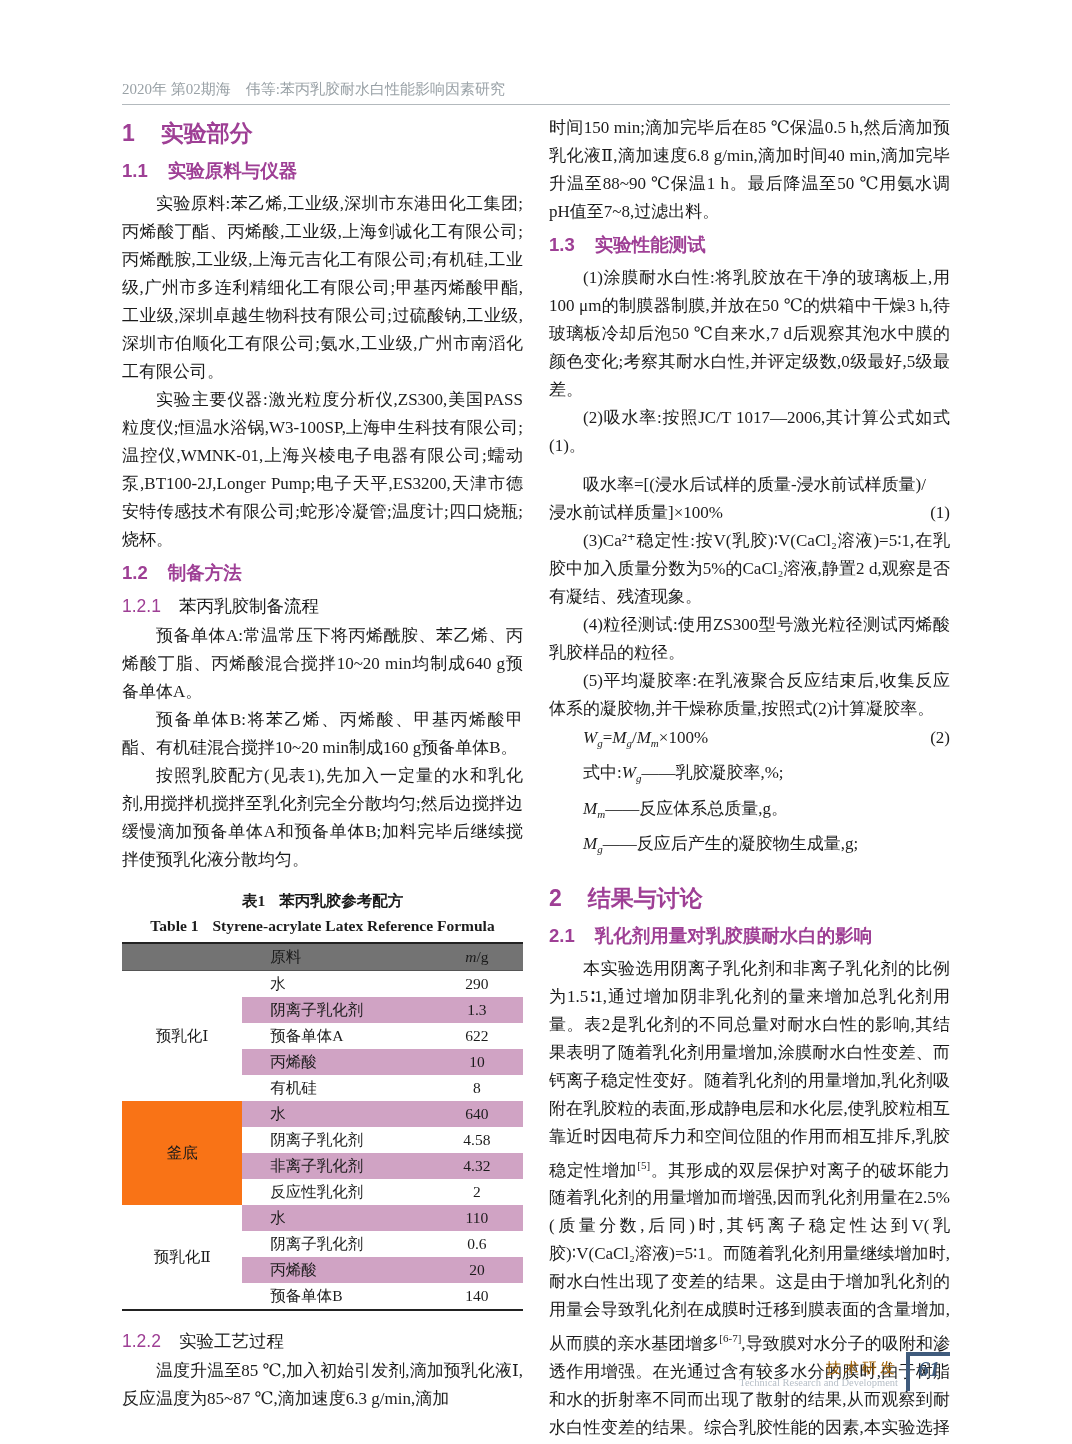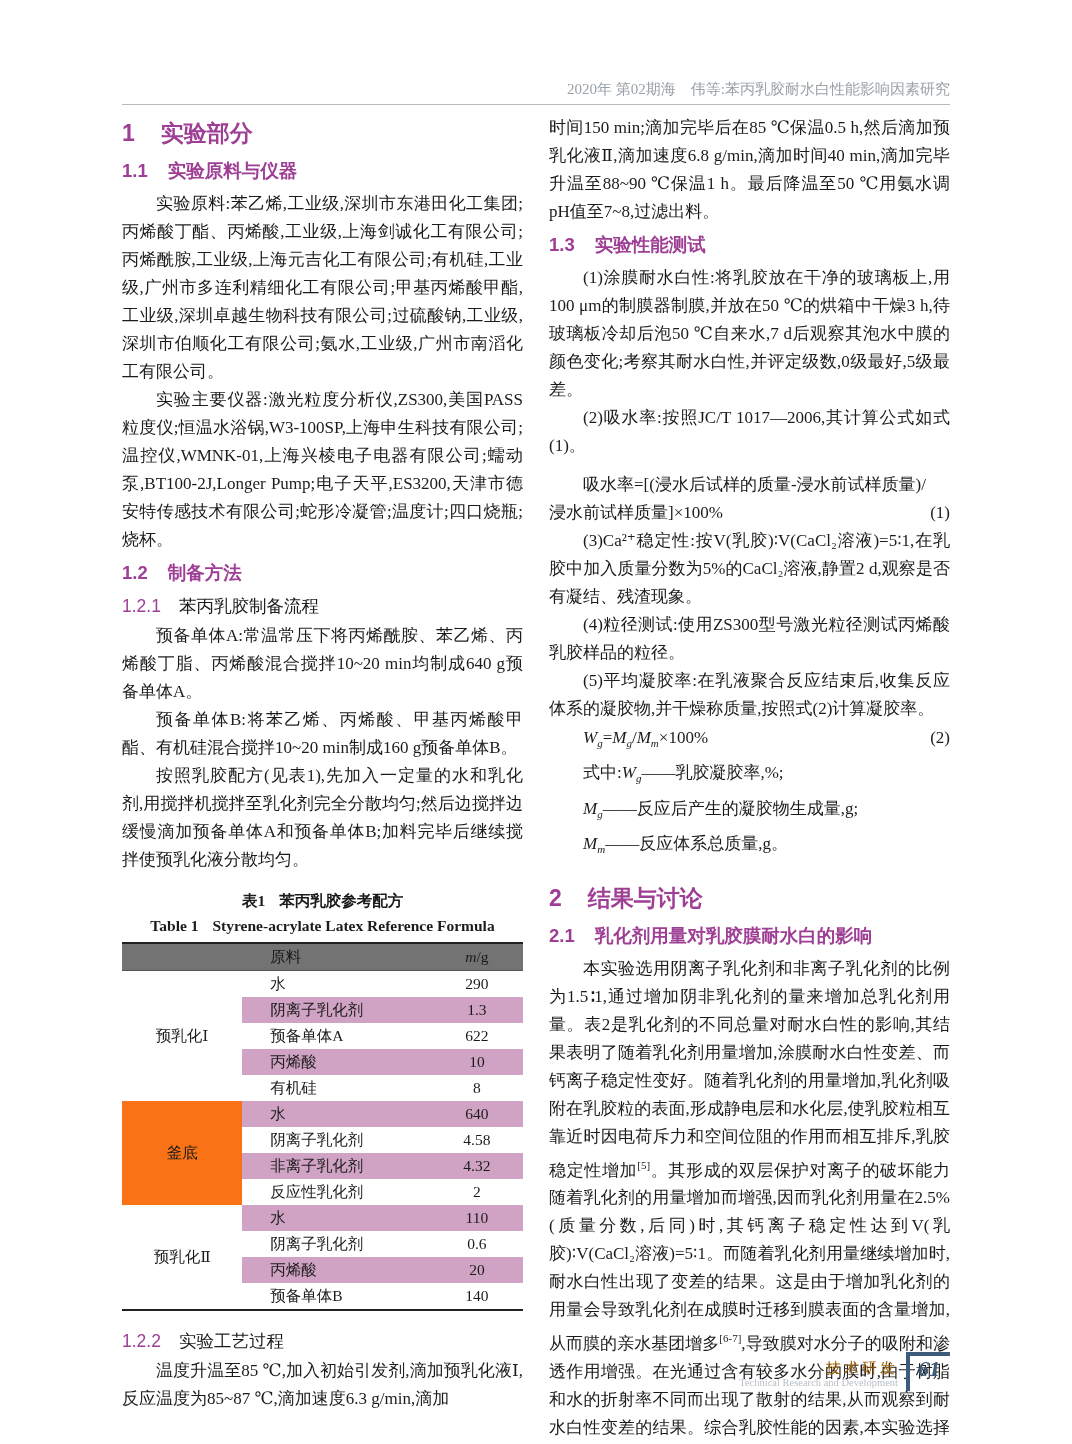--- a/index.html
+++ b/index.html
@@ -1,20 +1,20 @@
 <!DOCTYPE html>
 <html><head>
 <meta charset="utf-8">
 <style>
   html,body{margin:0;padding:0;background:#ffffff;}
   .page{position:relative;width:1072px;height:1444px;background:#ffffff;overflow:hidden;
         font-family:"Liberation Serif","DejaVu Serif",serif;color:#1b1b1b;}
   
   .runhead{position:absolute;left:122px;right:122px;top:80px;display:flex;
-           justify-content:flex-end;font-size:15px;color:#99a1a6;}
+           justify-content:flex-start;font-size:15px;color:#99a1a6;}
   .runhead-rule{position:absolute;left:122px;right:122px;top:104px;border-top:1px solid #b3b9bd;}
   
   .columns{position:absolute;left:122px;top:114px;width:828px;display:flex;gap:26px;}
   .col{width:401px;}
   p.body{margin:0;font-size:17px;line-height:28px;text-align:justify;text-indent:2em;}
   p.body.noindent{text-indent:0;}
   
   .h1{font-family:"Liberation Sans","DejaVu Sans",sans-serif;font-weight:bold;
       color:#9e3f95;font-size:23px;line-height:30px;margin:4px 0 10px 0;}
   .h1 .num{margin-right:26px;}
@@ -201,22 +201,22 @@
       <p class="body">(3)Ca²⁺稳定性:按V(乳胶)∶V(CaCl₂溶液)=5∶1,在乳胶中加入质量分数为5%的CaCl₂溶液,静置2 d,观察是否有凝结、残渣现象。</p>
       <p class="body">(4)粒径测试:使用ZS300型号激光粒径测试丙烯酸乳胶样品的粒径。</p>
       <p class="body">(5)平均凝胶率:在乳液聚合反应结束后,收集反应体系的凝胶物,并干燥称质量,按照式(2)计算凝胶率。</p>
 
       <div class="f2row">
         <span><span class="fvar">W</span><sub class="fsub fvar">g</sub><span>=</span><span class="fvar">M</span><sub class="fsub fvar">g</sub><span>/</span><span class="fvar">M</span><sub class="fsub fvar">m</sub><span>×100%</span></span>
         <span class="fnum">(2)</span>
       </div>
 
       <p class="whereline"><span>式中:</span><span class="fvar">W</span><sub class="fsub fvar">g</sub><span>——乳胶凝胶率,%;</span></p>
+      <p class="whereline"><span class="fvar">M</span><sub class="fsub fvar">m</sub><span>——反应体系总质量,g。</span></p>
       <p class="whereline"><span class="fvar">M</span><sub class="fsub fvar">g</sub><span>——反应后产生的凝胶物生成量,g;</span></p>
-      <p class="whereline"><span class="fvar">M</span><sub class="fsub fvar">m</sub><span>——反应体系总质量,g。</span></p>
 
       <div class="h1" style="margin-top:18px;">
         <span class="num">2</span><span>结果与讨论</span>
       </div>
 
       <div class="h2">
         <span class="num">2.1</span><span>乳化剂用量对乳胶膜耐水白的影响</span>
       </div>
 
       <p class="body"><span>本实验选用阴离子乳化剂和非离子乳化剂的比例为1.5∶1,通过增加阴非乳化剂的量来增加总乳化剂用量。表2是乳化剂的不同总量对耐水白性的影响,其结果表明了随着乳化剂用量增加,涂膜耐水白性变差、而钙离子稳定性变好。随着乳化剂的用量增加,乳化剂吸附在乳胶粒的表面,形成静电层和水化层,使乳胶粒相互靠近时因电荷斥力和空间位阻的作用而相互排斥,乳胶稳定性增加</span><sup class="ref">[5]</sup><span>。其形成的双层保护对离子的破坏能力随着乳化剂的用量增加而增强,因而乳化剂用量在2.5%(质量分数,后同)时,其钙离子稳定性达到V(乳胶)∶V(CaCl₂溶液)=5∶1。而随着乳化剂用量继续增加时,耐水白性出现了变差的结果。这是由于增加乳化剂的用量会导致乳化剂在成膜时迁移到膜表面的含量增加,从而膜的亲水基团增多</span><sup class="ref">[6-7]</sup><span>,导致膜对水分子的吸附和渗透作用增强。在光通过含有较多水分的膜时,由于树脂和水的折射率不同而出现了散射的结果,从而观察到耐水白性变差的结果。综合乳胶性能的因素,本实验选择乳化剂的量为2.5%。</span></p>

